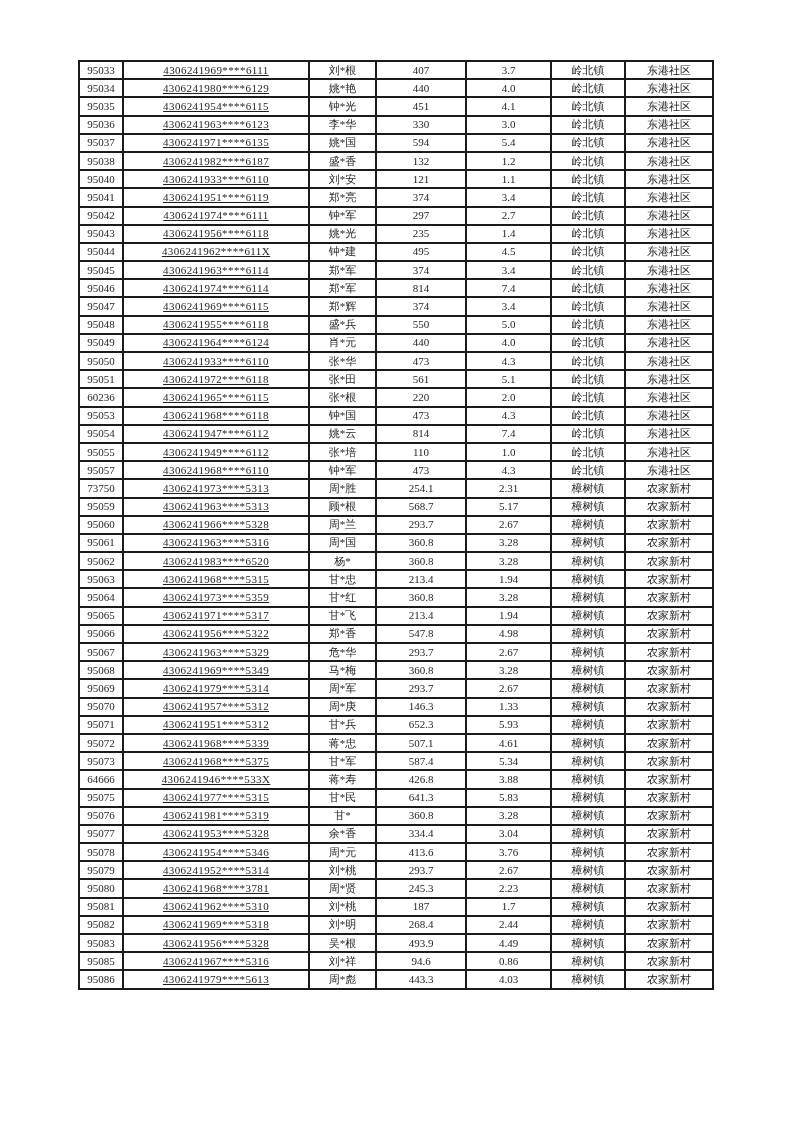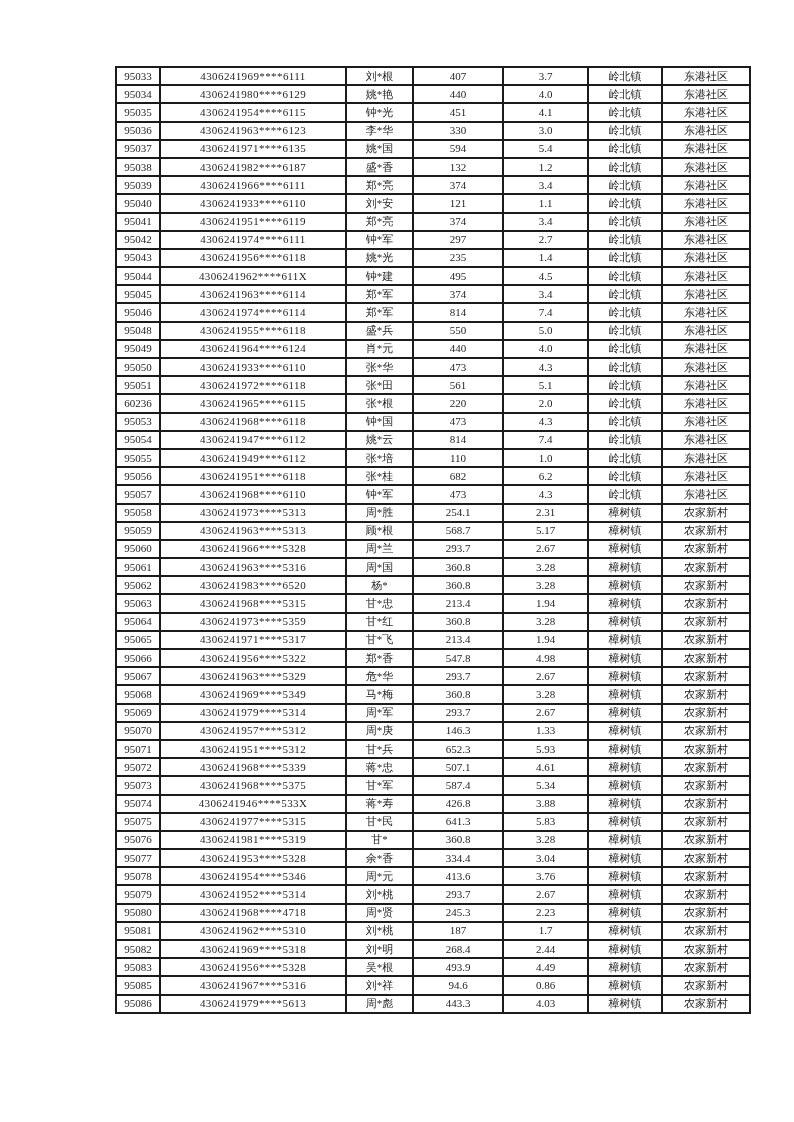--- a/index.html
+++ b/index.html
@@ -18,42 +18,42 @@
     position: absolute;
     left: 0;
     top: 0;
     width: 794px;
     height: 1122px;
     background: #ffffff;
   }
   table.data-table {
     position: absolute;
     left: 78px;
-    top: 66px;
+    top: 60px;
     width: 634px;
     border-collapse: collapse;
     table-layout: fixed;
-    margin-left: 37px;
   }
   table.data-table td {
     border: 2px solid #1b1b1b;
     height: 16.2px;
     padding: 0;
     margin: 0;
     text-align: center;
     vertical-align: middle;
     font-size: 11px;
     line-height: 1;
     color: #1f1f1f;
     white-space: nowrap;
     overflow: hidden;
     font-family: "Liberation Serif", "DejaVu Serif", serif;
   }
   td.col-id-number {
     letter-spacing: 0.4px;
+    text-decoration: underline;
   }
 </style>
 </head>
 <body>
 
 <div class="page">
   <table class="data-table">
     <colgroup>
       <col style="width:44px">
       <col style="width:186px">
@@ -112,29 +112,20 @@
         <tr>
           <td class="col-seq">95038</td>
           <td class="col-id-number">4306241982****6187</td>
           <td class="col-name">盛*香</td>
           <td class="col-amount">132</td>
           <td class="col-rate">1.2</td>
           <td class="col-town">岭北镇</td>
           <td class="col-community">东港社区</td>
         </tr>
         <tr>
-          <td class="col-seq">95039</td>
-          <td class="col-id-number">4306241966****6111</td>
-          <td class="col-name">郑*亮</td>
-          <td class="col-amount">374</td>
-          <td class="col-rate">3.4</td>
-          <td class="col-town">岭北镇</td>
-          <td class="col-community">东港社区</td>
-        </tr>
-        <tr>
           <td class="col-seq">95040</td>
           <td class="col-id-number">4306241933****6110</td>
           <td class="col-name">刘*安</td>
           <td class="col-amount">121</td>
           <td class="col-rate">1.1</td>
           <td class="col-town">岭北镇</td>
           <td class="col-community">东港社区</td>
         </tr>
         <tr>
           <td class="col-seq">95041</td>
@@ -184,20 +175,29 @@
         <tr>
           <td class="col-seq">95046</td>
           <td class="col-id-number">4306241974****6114</td>
           <td class="col-name">郑*军</td>
           <td class="col-amount">814</td>
           <td class="col-rate">7.4</td>
           <td class="col-town">岭北镇</td>
           <td class="col-community">东港社区</td>
         </tr>
         <tr>
+          <td class="col-seq">95047</td>
+          <td class="col-id-number">4306241969****6115</td>
+          <td class="col-name">郑*辉</td>
+          <td class="col-amount">374</td>
+          <td class="col-rate">3.4</td>
+          <td class="col-town">岭北镇</td>
+          <td class="col-community">东港社区</td>
+        </tr>
+        <tr>
           <td class="col-seq">95048</td>
           <td class="col-id-number">4306241955****6118</td>
           <td class="col-name">盛*兵</td>
           <td class="col-amount">550</td>
           <td class="col-rate">5.0</td>
           <td class="col-town">岭北镇</td>
           <td class="col-community">东港社区</td>
         </tr>
         <tr>
           <td class="col-seq">95049</td>
@@ -256,39 +256,30 @@
         <tr>
           <td class="col-seq">95055</td>
           <td class="col-id-number">4306241949****6112</td>
           <td class="col-name">张*培</td>
           <td class="col-amount">110</td>
           <td class="col-rate">1.0</td>
           <td class="col-town">岭北镇</td>
           <td class="col-community">东港社区</td>
         </tr>
         <tr>
-          <td class="col-seq">95056</td>
-          <td class="col-id-number">4306241951****6118</td>
-          <td class="col-name">张*桂</td>
-          <td class="col-amount">682</td>
-          <td class="col-rate">6.2</td>
-          <td class="col-town">岭北镇</td>
-          <td class="col-community">东港社区</td>
-        </tr>
-        <tr>
           <td class="col-seq">95057</td>
           <td class="col-id-number">4306241968****6110</td>
           <td class="col-name">钟*军</td>
           <td class="col-amount">473</td>
           <td class="col-rate">4.3</td>
           <td class="col-town">岭北镇</td>
           <td class="col-community">东港社区</td>
         </tr>
         <tr>
-          <td class="col-seq">95058</td>
+          <td class="col-seq">73750</td>
           <td class="col-id-number">4306241973****5313</td>
           <td class="col-name">周*胜</td>
           <td class="col-amount">254.1</td>
           <td class="col-rate">2.31</td>
           <td class="col-town">樟树镇</td>
           <td class="col-community">农家新村</td>
         </tr>
         <tr>
           <td class="col-seq">95059</td>
           <td class="col-id-number">4306241963****5313</td>
@@ -418,21 +409,21 @@
         <tr>
           <td class="col-seq">95073</td>
           <td class="col-id-number">4306241968****5375</td>
           <td class="col-name">甘*军</td>
           <td class="col-amount">587.4</td>
           <td class="col-rate">5.34</td>
           <td class="col-town">樟树镇</td>
           <td class="col-community">农家新村</td>
         </tr>
         <tr>
-          <td class="col-seq">95074</td>
+          <td class="col-seq">64666</td>
           <td class="col-id-number">4306241946****533X</td>
           <td class="col-name">蒋*寿</td>
           <td class="col-amount">426.8</td>
           <td class="col-rate">3.88</td>
           <td class="col-town">樟树镇</td>
           <td class="col-community">农家新村</td>
         </tr>
         <tr>
           <td class="col-seq">95075</td>
           <td class="col-id-number">4306241977****5315</td>
@@ -473,21 +464,21 @@
           <td class="col-seq">95079</td>
           <td class="col-id-number">4306241952****5314</td>
           <td class="col-name">刘*桃</td>
           <td class="col-amount">293.7</td>
           <td class="col-rate">2.67</td>
           <td class="col-town">樟树镇</td>
           <td class="col-community">农家新村</td>
         </tr>
         <tr>
           <td class="col-seq">95080</td>
-          <td class="col-id-number">4306241968****4718</td>
+          <td class="col-id-number">4306241968****3781</td>
           <td class="col-name">周*贤</td>
           <td class="col-amount">245.3</td>
           <td class="col-rate">2.23</td>
           <td class="col-town">樟树镇</td>
           <td class="col-community">农家新村</td>
         </tr>
         <tr>
           <td class="col-seq">95081</td>
           <td class="col-id-number">4306241962****5310</td>
           <td class="col-name">刘*桃</td>

